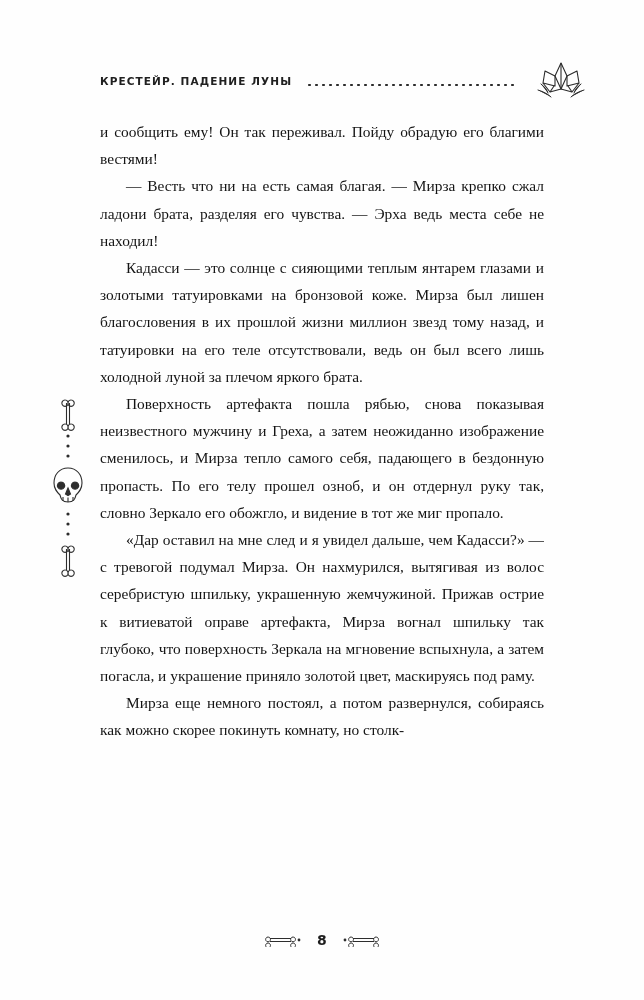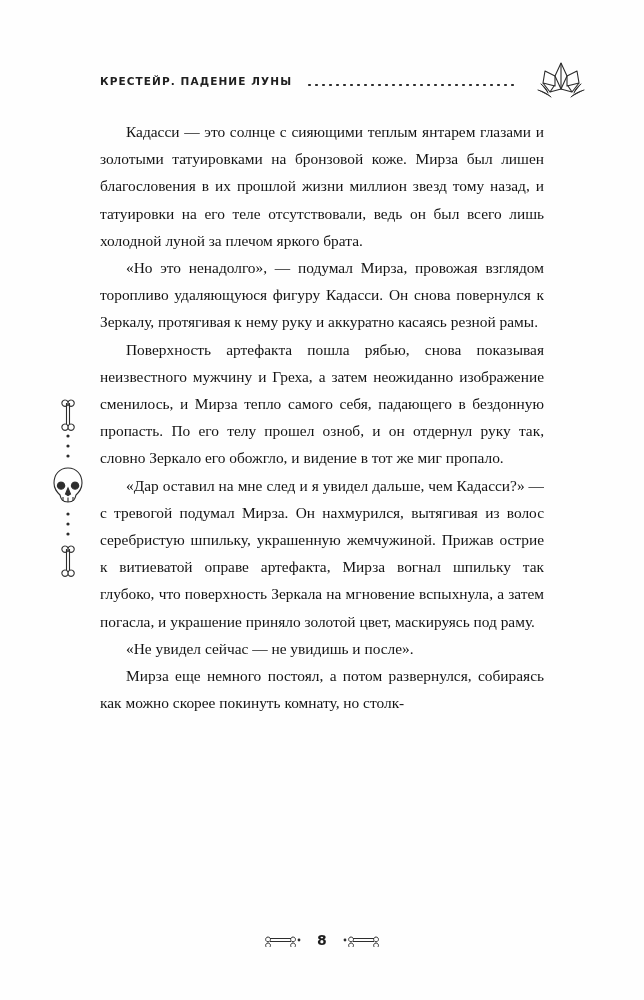--- a/index.html
+++ b/index.html
@@ -166,25 +166,25 @@
         <circle cx="20" cy="138" r="1.6" fill="#2d2d2d" stroke="none"></circle>
 
         <path d="M17 150 a3.2 3.2 0 1 0 .1 0 M23 150 a3.2 3.2 0 1 0 .1 0"></path>
         <path d="M18.5 153 L18.5 174 M21.5 153 L21.5 174"></path>
         <path d="M17 174 a3.2 3.2 0 1 0 .1 0 M23 174 a3.2 3.2 0 1 0 .1 0"></path>
       </g>
     </svg>
   </div>
 
   <div class="body-text">
+    <p class="noindent">и сообщить ему! Он так переживал. Пойду обрадую его благими вестями!</p>
+    <p>— Весть что ни на есть самая благая. — Мирза крепко сжал ладони брата, разделяя его чувства. — Эрха ведь места себе не находил!</p>
     <p>Кадасси — это солнце с сияющими теплым янтарем глазами и золотыми татуировками на бронзовой коже. Мирза был лишен благословения в их прошлой жизни миллион звезд тому назад, и татуировки на его теле отсутствовали, ведь он был всего лишь холодной луной за плечом яркого брата.</p>
-    <p>«Но это ненадолго», — подумал Мирза, провожая взглядом торопливо удаляющуюся фигуру Кадасси. Он снова повернулся к Зеркалу, протягивая к нему руку и аккуратно касаясь резной рамы.</p>
     <p>Поверхность артефакта пошла рябью, снова показывая неизвестного мужчину и Греха, а затем неожиданно изображение сменилось, и Мирза тепло самого себя, падающего в бездонную пропасть. По его телу прошел озноб, и он отдернул руку так, словно Зеркало его обожгло, и видение в тот же миг пропало.</p>
     <p>«Дар оставил на мне след и я увидел дальше, чем Кадасси?» — с тревогой подумал Мирза. Он нахмурился, вытягивая из волос серебристую шпильку, украшенную жемчужиной. Прижав острие к витиеватой оправе артефакта, Мирза вогнал шпильку так глубоко, что поверхность Зеркала на мгновение вспыхнула, а затем погасла, и украшение приняло золотой цвет, маскируясь под раму.</p>
-    <p>«Не увидел сейчас — не увидишь и после».</p>
     <p>Мирза еще немного постоял, а потом развернулся, собираясь как можно скорее покинуть комнату, но столк-</p>
   </div>
 
   <div class="folio">
     <span class="folio-orn">
       <svg viewBox="0 0 42 14" width="42" height="14" aria-hidden="true">
         <g stroke="#2d2d2d" fill="none" stroke-width="1">
           <path d="M7 4 a2.4 2.4 0 1 0 .1 0 M7 10 a2.4 2.4 0 1 0 .1 0"></path>
           <path d="M9 5.5 L30 5.5 M9 8.5 L30 8.5"></path>
           <path d="M32 4 a2.4 2.4 0 1 0 .1 0 M32 10 a2.4 2.4 0 1 0 .1 0"></path>

